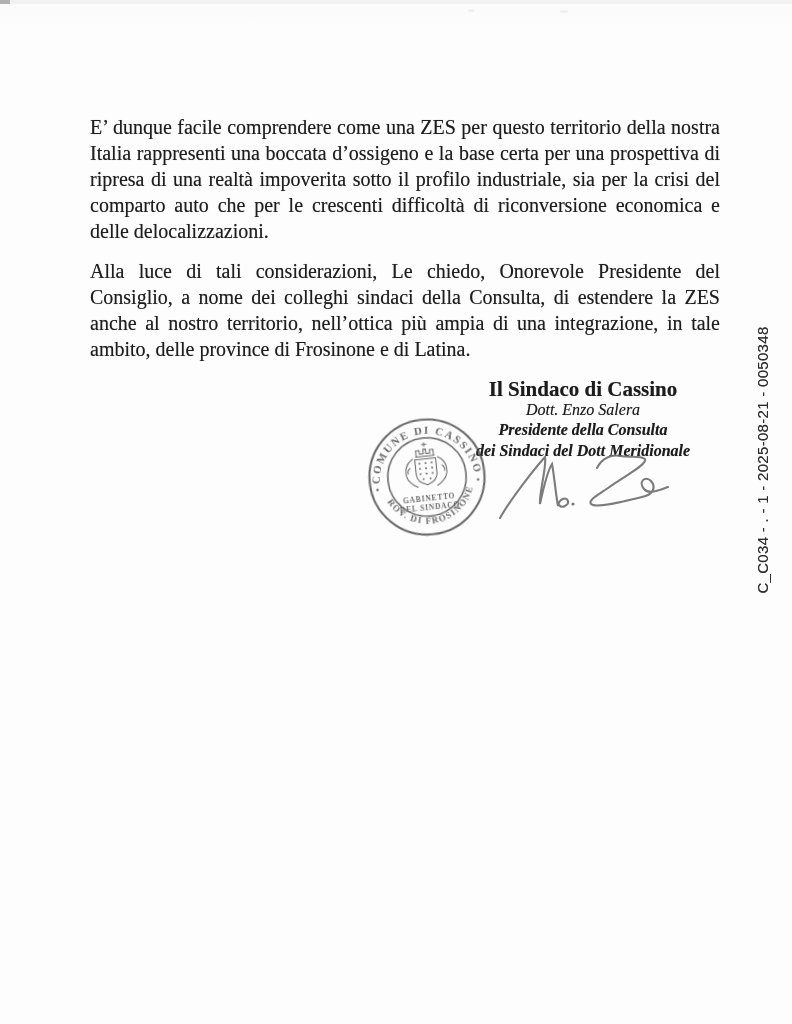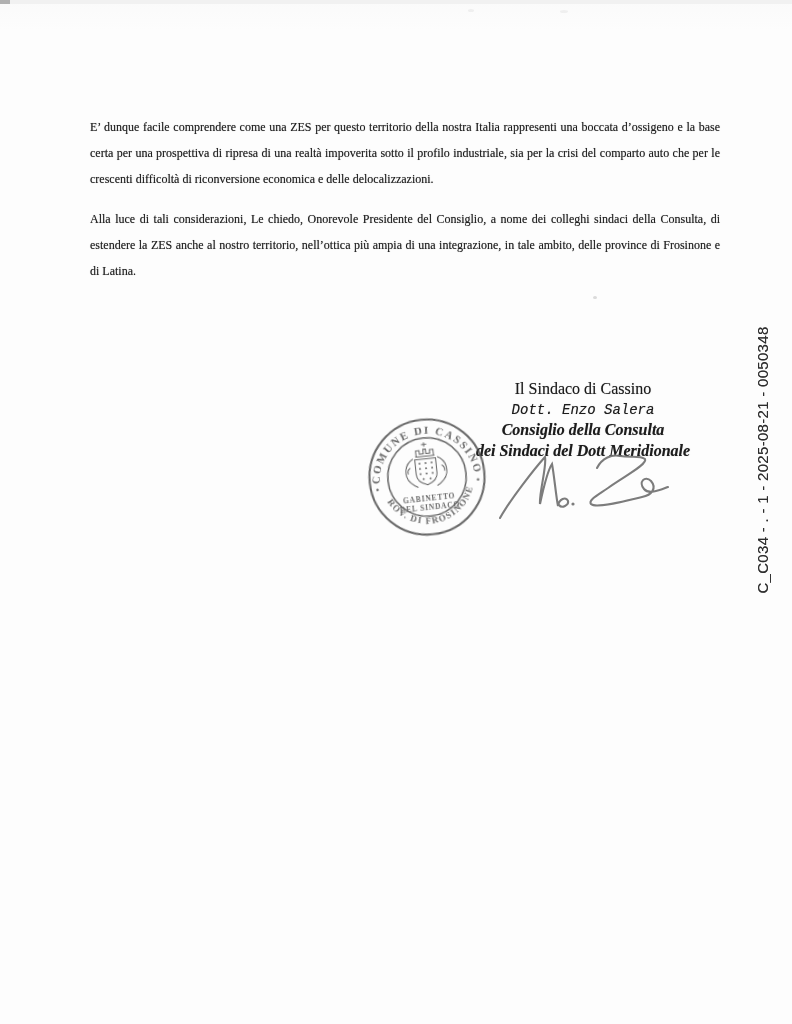--- a/index.html
+++ b/index.html
@@ -25,37 +25,37 @@
     background: #8f8f8f; opacity: .65;
   }
   .speck { position: absolute; border-radius: 50%; background: #9a9a9a; }
   .speck.s1 { left: 593px; top: 296px; width: 4px; height: 3px; opacity: .35; }
   .speck.s2 { left: 468px; top: 9px;  width: 6px; height: 3px; opacity: .12; }
   .speck.s3 { left: 560px; top: 10px; width: 8px; height: 3px; opacity: .12; }
 
   
   .body-text {
     position: absolute; left: 90px; top: 114px; width: 630px;
-    font-size: 12px; line-height: 26px;
+    font-size: 20px; line-height: 26px;
     color: #1e1e1e;
     text-align: justify;
     text-shadow: 0 0 0.7px rgba(40,40,40,.55);
   }
   .body-text p { margin: 0 0 14px 0; }
 
   
   .signature-block {
     position: absolute; left: 450px; top: 379px; width: 266px;
     text-align: center;
     color: #1c1c1c;
     text-shadow: 0 0 0.7px rgba(40,40,40,.5);
     line-height: 20.5px;
   }
-  .sig-role  { font-weight: normal; font-size: 16px; }
-  .sig-name  { font-style: italic; font-size: 14px; font-family: Liberation Mono, monospace; }
+  .sig-role  { font-weight: bold; font-size: 21px; }
+  .sig-name  { font-style: italic; font-size: 16px; }
   .sig-sub   { font-weight: bold; font-style: italic; font-size: 16px; }
 
   
   .stamp {
     position: absolute; left: 366px; top: 416px;
     width: 122px; height: 122px;
     opacity: .82;
   }
 
   
@@ -93,21 +93,21 @@
   <div class="speck s3"></div>
 
   <main class="body-text">
     <p>E’ dunque facile comprendere come una ZES per questo territorio della nostra Italia rappresenti una boccata d’ossigeno e la base certa per una prospettiva di ripresa di una realtà impoverita sotto il profilo industriale, sia per la crisi del comparto auto che per le crescenti difficoltà di riconversione economica e delle delocalizzazioni.</p>
     <p>Alla luce di tali considerazioni, Le chiedo, Onorevole Presidente del Consiglio, a nome dei colleghi sindaci della Consulta, di estendere la ZES anche al nostro territorio, nell’ottica più ampia di una integrazione, in tale ambito, delle province di Frosinone e di Latina.</p>
   </main>
 
   <div class="signature-block">
     <div class="sig-role">Il Sindaco di Cassino</div>
     <div class="sig-name">Dott. Enzo Salera</div>
-    <div class="sig-sub">Consiglio della Consulta</div>
+    <div class="sig-sub">Presidente della Consulta</div>
     <div class="sig-sub">dei Sindaci del Dott Meridionale</div>
   </div>
 
   <svg class="stamp" viewBox="0 0 140 140" xmlns="http://www.w3.org/2000/svg">
     <defs>
       <filter id="inkblur" x="-10%" y="-10%" width="120%" height="120%">
         <feGaussianBlur stdDeviation="0.45"></feGaussianBlur>
       </filter>
       <path id="arcTop" d="M 16,86 A 55,55 0 1 1 124,86" fill="none"></path>
       <path id="arcBottom" d="M 20,90 A 54,54 0 0 0 120,90" fill="none"></path>

